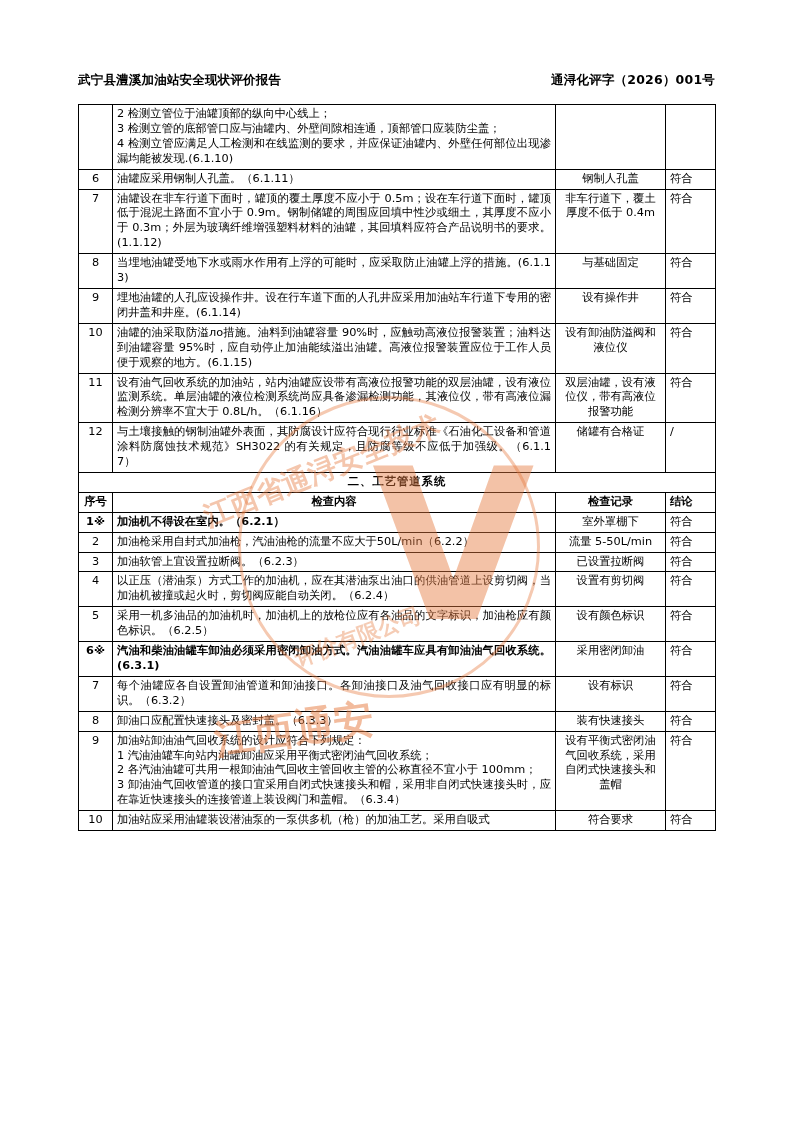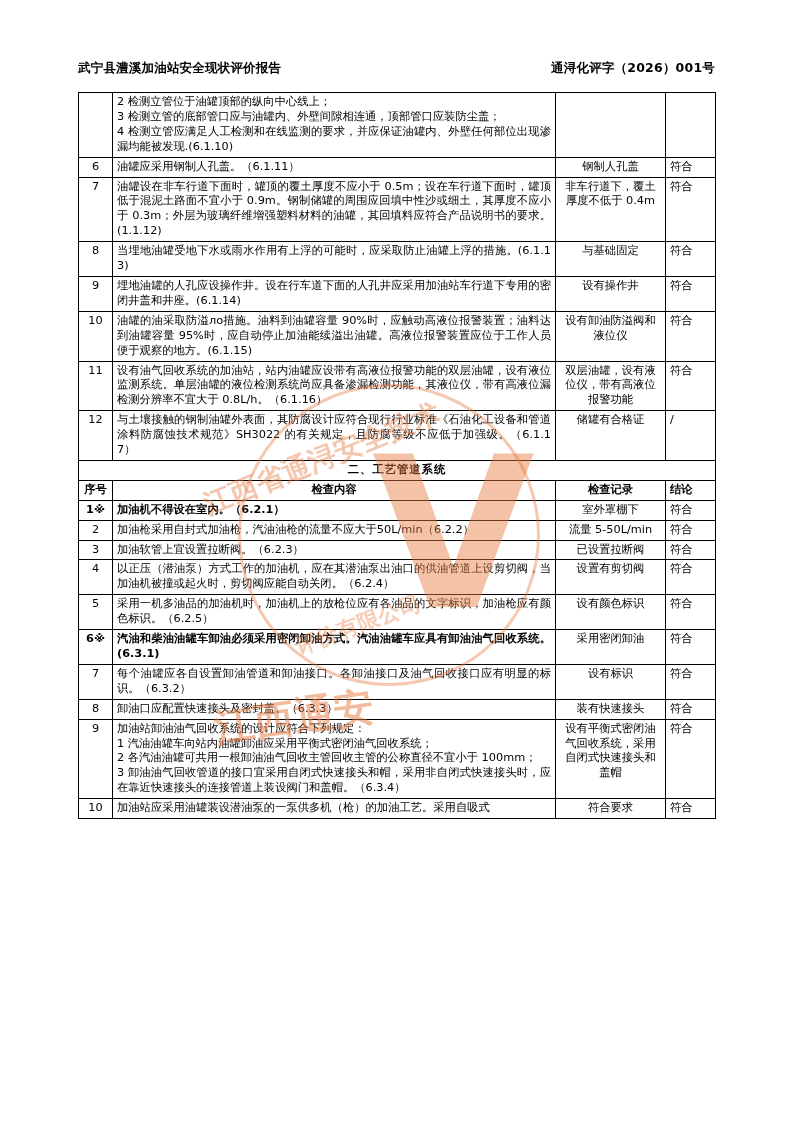--- a/index.html
+++ b/index.html
@@ -7,21 +7,21 @@
     padding: 0;
     background: #ffffff;
   }
   body {
     font-family: "DejaVu Sans", "Liberation Sans", sans-serif;
   }
   .page {
     position: relative;
     width: 793px;
     height: 932px;
-    margin: 0 auto;
+    margin: 12px auto;
     background: #ffffff;
     overflow: hidden;
   }
   .header {
     position: absolute;
     top: 60px;
     left: 78px;
     right: 78px;
     display: flex;
     justify-content: space-between;

